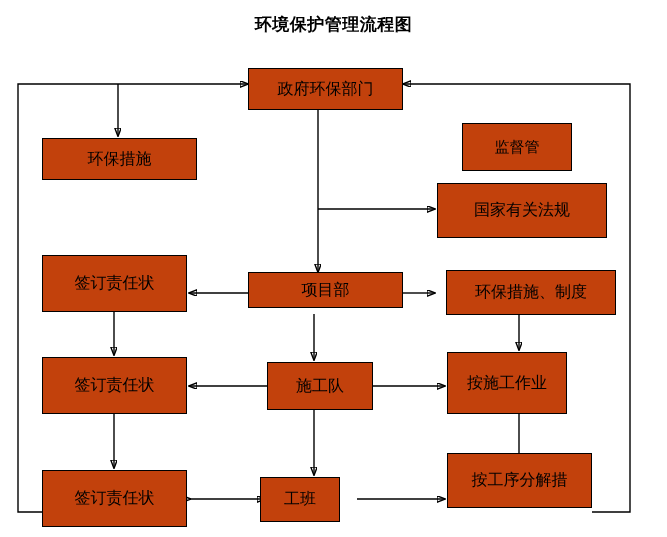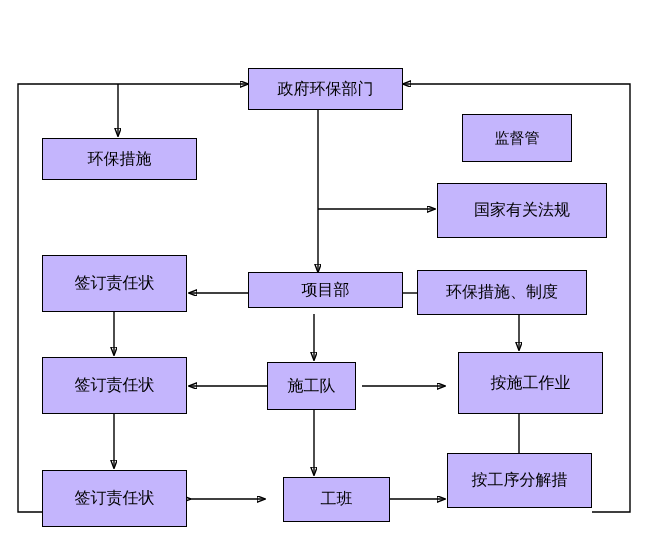--- a/index.html
+++ b/index.html
@@ -23,21 +23,21 @@
     text-align: center;
     font-size: 17px;
     font-weight: bold;
     color: #000000;
     letter-spacing: 0.5px;
   }
   .node {
     position: absolute;
     box-sizing: border-box;
     border: 1.4px solid #000000;
-    background: #c4b5fd;
+    background: #c2410c;
     display: flex;
     align-items: center;
     justify-content: center;
     font-size: 16px;
     color: #000000;
     text-align: center;
     line-height: 1.15;
     z-index: 3;
   }
   .node.small { font-size: 15px; }
@@ -54,20 +54,21 @@
     stroke: #000000;
     stroke-width: 1.4;
     fill: none;
   }
 </style>
 </head>
 <body>
 
 <div id="page">
 
+  <div id="title">环境保护管理流程图</div>
 
   <svg id="edges" viewBox="0 0 667 537">
     <defs>
       <marker id="ah" markerWidth="9" markerHeight="9" refX="8" refY="3.2" orient="auto" markerUnits="userSpaceOnUse">
         <path d="M0,0 L8.5,3.2 L0,6.4 z" fill="#000000" stroke="none"></path>
       </marker>
       <marker id="ahs" markerWidth="9" markerHeight="9" refX="1" refY="3.2" orient="auto-start-reverse" markerUnits="userSpaceOnUse">
         <path d="M8.5,0 L0,3.2 L8.5,6.4 z" fill="#000000" stroke="none"></path>
       </marker>
     </defs>
@@ -108,57 +109,57 @@
   </svg>
 
   <div class="node" style="left:248px; top:68px; width:155px; height:42px;">
     <span>政府环保部门</span>
   </div>
 
   <div class="node" style="left:42px; top:138px; width:155px; height:42px;">
     <span>环保措施</span>
   </div>
 
-  <div class="node small" style="left:462px; top:114px; width:110px; height:48px;">
+  <div class="node small" style="left:462px; top:123px; width:110px; height:48px;">
     <span>监督管</span>
   </div>
 
   <div class="node" style="left:437px; top:183px; width:170px; height:55px;justify-content:center;">
     <span>国家有关法规</span>
   </div>
 
   <div class="node" style="left:42px; top:255px; width:145px; height:57px;">
     <span>签订责任状</span>
   </div>
 
   <div class="node" style="left:248px; top:272px; width:155px; height:36px;">
     <span>项目部</span>
   </div>
 
-  <div class="node" style="left:417px; top:270px; width:170px; height:45px;">
+  <div class="node" style="left:446px; top:270px; width:170px; height:45px;">
     <span>环保措施、制度</span>
   </div>
 
   <div class="node" style="left:42px; top:357px; width:145px; height:57px;">
     <span>签订责任状</span>
   </div>
 
-  <div class="node" style="left:267px; top:362px; width:89px; height:48px;">
+  <div class="node" style="left:267px; top:362px; width:106px; height:48px;">
     <span>施工队</span>
   </div>
 
-  <div class="node" style="left:447px; top:352px; width:145px; height:62px;margin-left:11px;">
+  <div class="node" style="left:447px; top:352px; width:120px; height:62px;">
     <span>按施工作业</span>
   </div>
 
   <div class="node" style="left:42px; top:470px; width:145px; height:57px;">
     <span>签订责任状</span>
   </div>
 
-  <div class="node" style="left:283px; top:477px; width:107px; height:45px;font-family:Liberation Serif, serif;">
+  <div class="node" style="left:260px; top:477px; width:80px; height:45px;font-family:Liberation Serif, serif;">
     <span>工班</span>
   </div>
 
   <div class="node" style="left:447px; top:453px; width:145px; height:55px;">
     <span>按工序分解措</span>
   </div>
 
 </div>
 
 </body></html>

